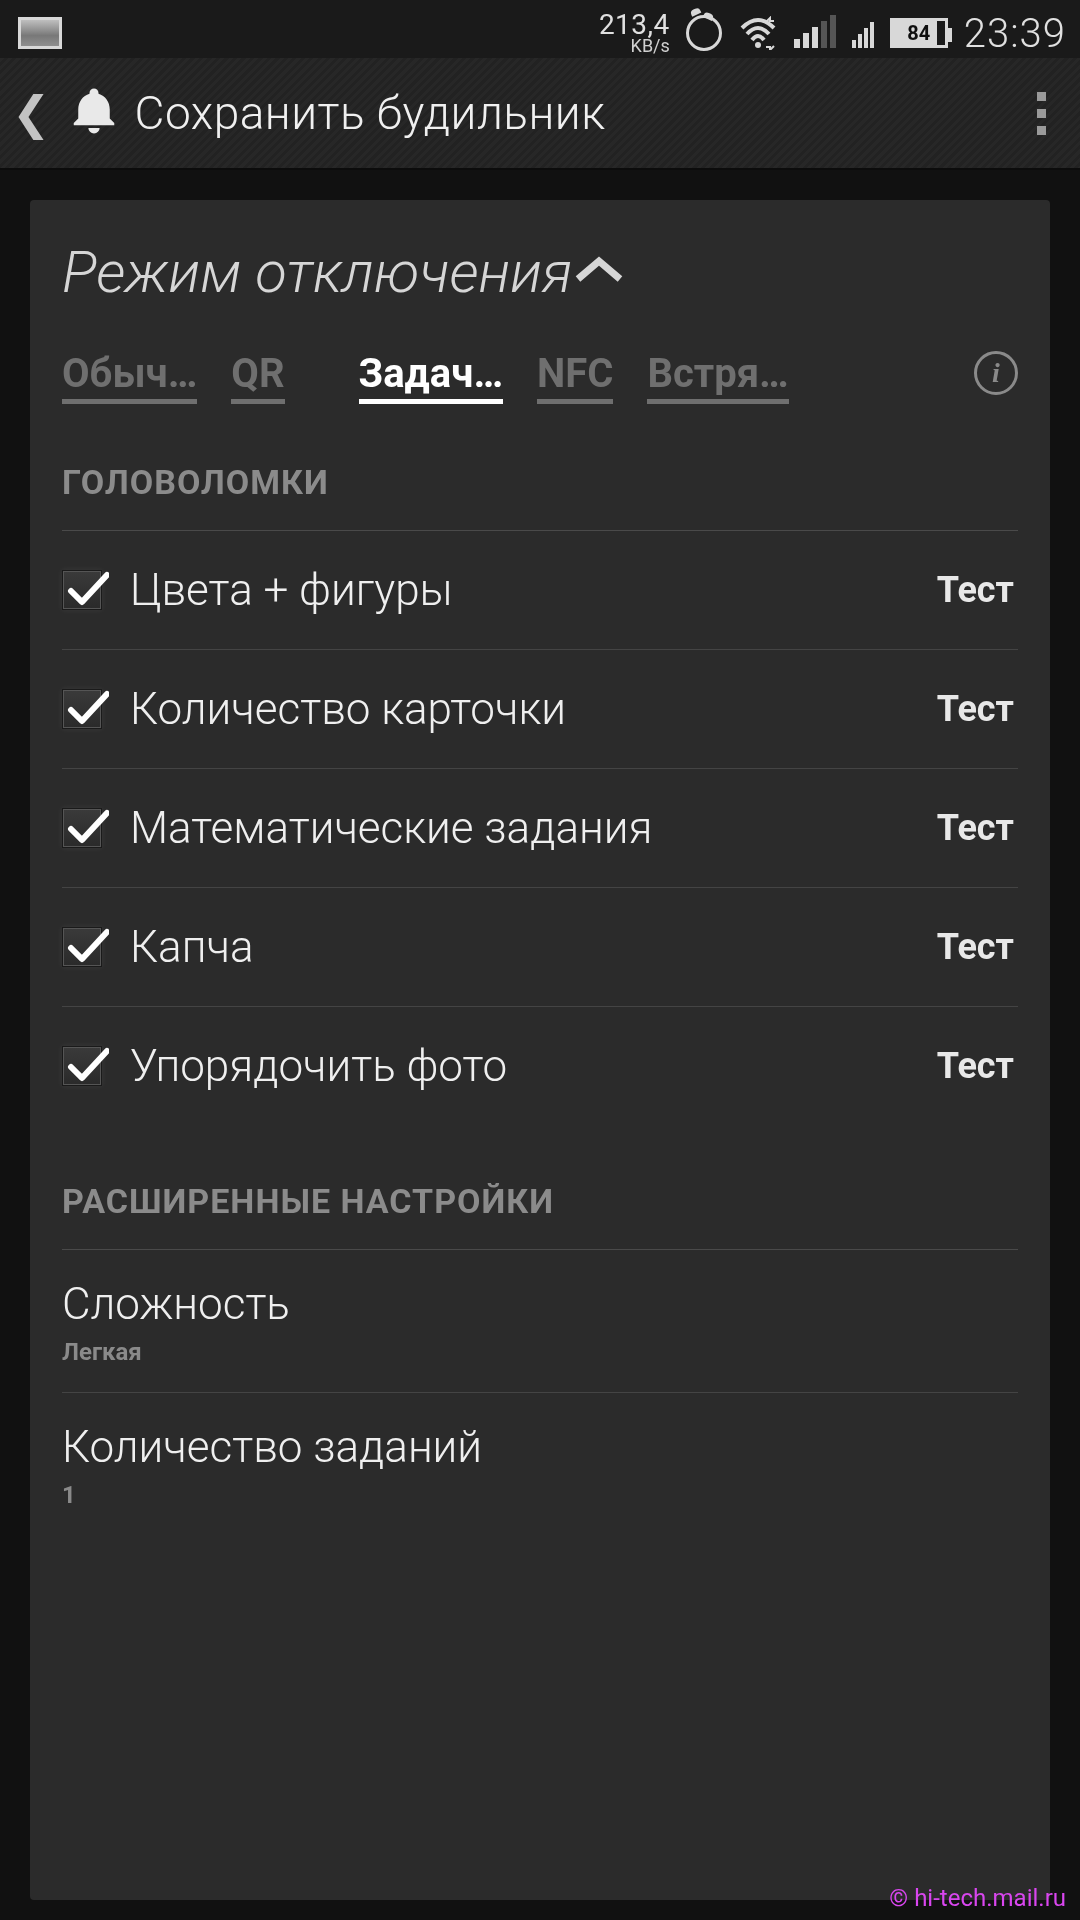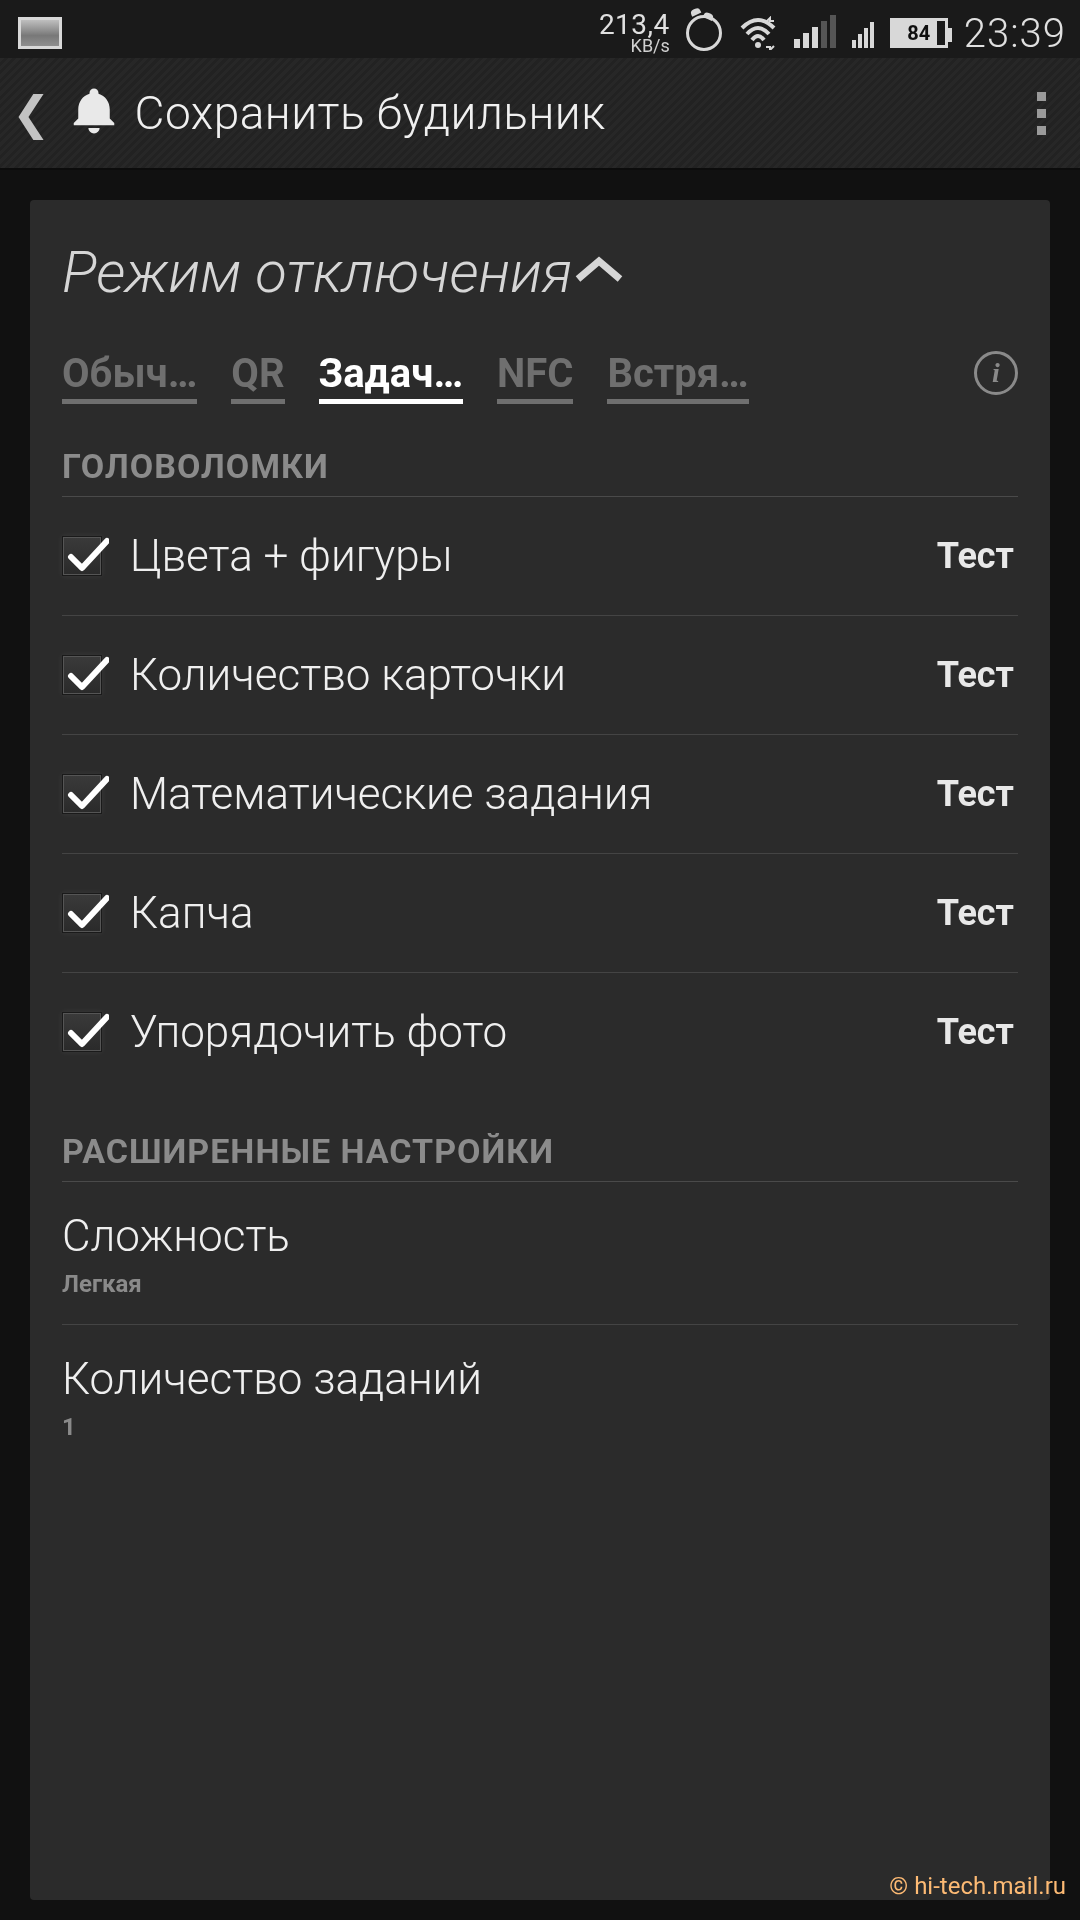--- a/index.html
+++ b/index.html
@@ -109,33 +109,33 @@
   display:flex; align-items:flex-end; gap:34px; padding-bottom:2px;
 }
 .tab{
   font-size:40px; font-weight:700; color:#6f6f6f;
   padding-bottom:2px;
   border-bottom:5px solid #6f6f6f;
   white-space:nowrap; max-width:180px; overflow:hidden; text-overflow:ellipsis;
 }
 .tab.qr{max-width:80px;}
 .tab.nfc{max-width:110px;margin-top:10px;}
-.tab.active{ color:#ffffff; border-bottom-color:#ffffff; }
+.tab.active{ color:#ffffff; border-bottom-color:#ffffff;margin-left:40px; }
 .info-icon{
   width:44px;height:44px;border:3px solid #8a8a8a;border-radius:50%;
   display:flex;align-items:center;justify-content:center;
   color:#8a8a8a;font-size:28px;font-family:Georgia,serif;font-style:italic;font-weight:700;
   margin-left:auto; flex:0 0 auto;
 }
 .tabs-wrap{display:flex;align-items:center;}
 
 
 .group-label{
   font-size:34px; font-weight:700; letter-spacing:1px; color:#8b8b8b;
-  margin-top:40px; padding-bottom:10px;
+  margin-top:56px; padding-bottom:28px;
   border-bottom:1px solid #4a4a4a;
 }
 
 
 .row{
   display:flex; align-items:center;
   border-bottom:1px solid #444444;
   padding: 30px 0;
   gap:28px;
 }
@@ -154,22 +154,22 @@
 
 .setting{
   border-bottom:1px solid #444444;
   padding: 28px 0 26px 0;
 }
 .setting .primary{ font-size:44px; color:#efefef; font-weight:300;}
 .setting .secondary{ font-size:24px; color:#8a8a8a; margin-top:8px; font-weight:700;}
 
 
 .watermark{
-  position:absolute; right:14px; bottom:20px;
-  font-size:24px; color:#fdba74;
+  position:absolute; right:14px; bottom:8px;
+  font-size:24px; color:#d946ef;
 }
 </style>
 </head>
 <body>
 
 <div class="status-bar">
   <div class="sb-left">
     <span class="icon-gallery"></span>
   </div>
   <div class="sb-right">

